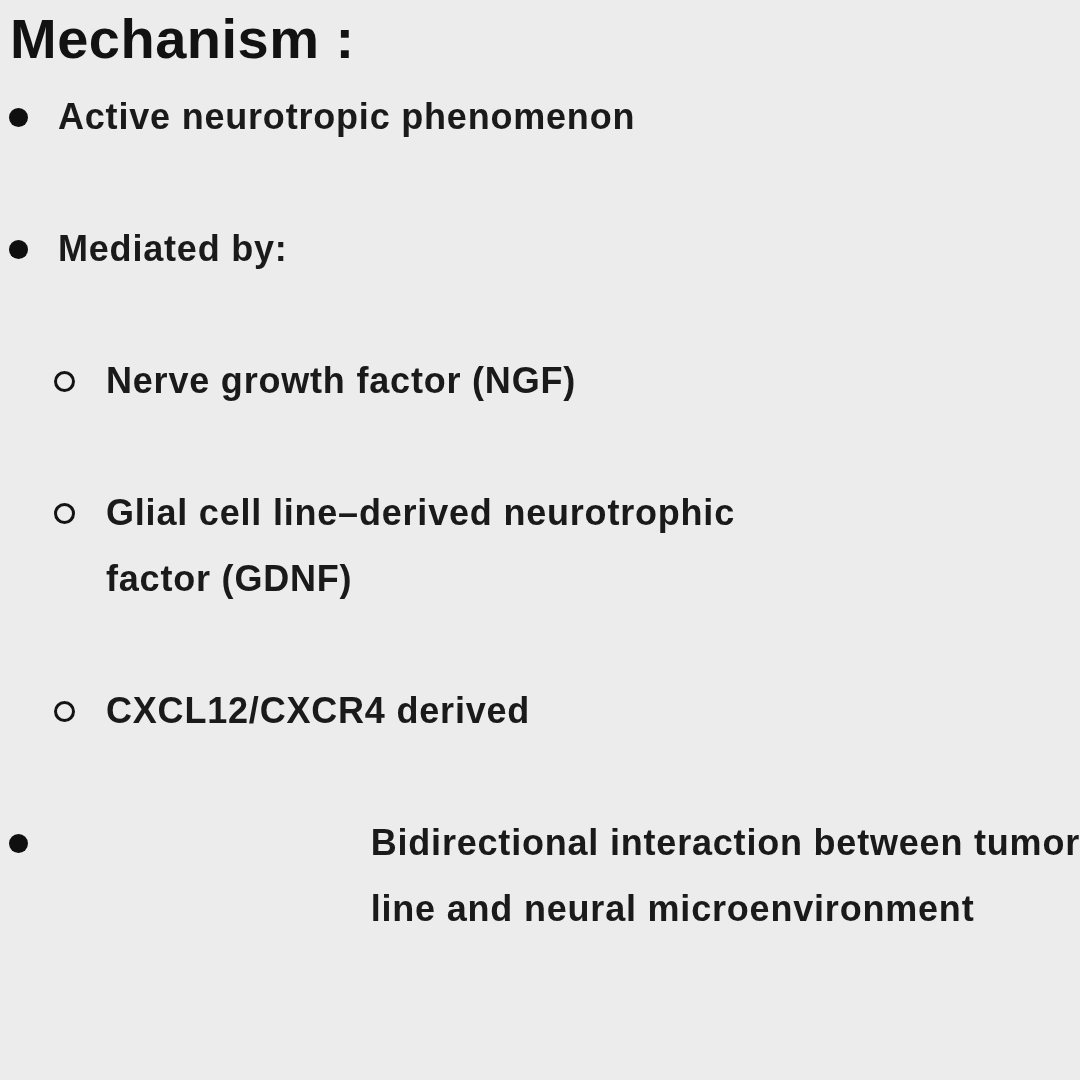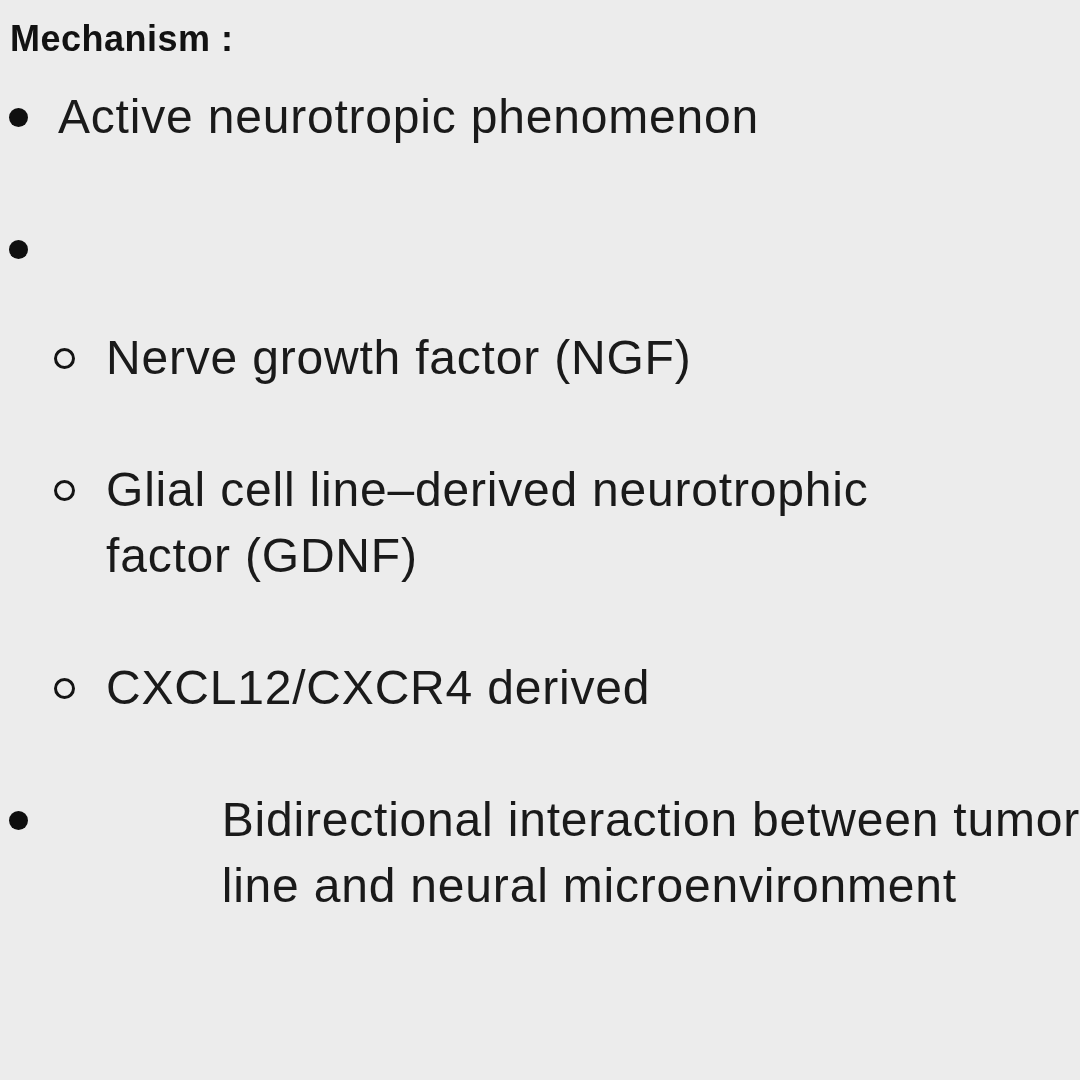--- a/index.html
+++ b/index.html
@@ -17,31 +17,31 @@
   }
 
   .slide {
     width: 1080px;
     height: 1080px;
     padding-top: 10px;
   }
 
   .title {
     margin: 0 0 16px 10px;
-    font-size: 36px;
+    font-size: 56px;
     line-height: 58px;
     font-weight: 700;
     letter-spacing: 0.5px;
     color: #121212;
   }
 
   .bullet-list {
-    font-size: 48px;
+    font-size: 36px;
     line-height: 66px;
-    font-weight: 400;
+    font-weight: 700;
     letter-spacing: 0.8px;
     color: #1a1a1a;
   }
 
   .item {
     display: flex;
     align-items: flex-start;
     margin-bottom: 66px;
   }
 
@@ -86,20 +86,23 @@
 
     <div class="item level-1">
       <span class="bullet"></span>
       <div class="text">
         <div>Active neurotropic phenomenon</div>
       </div>
     </div>
 
     <div class="item level-1">
       <span class="bullet"></span>
+      <div class="text">
+        <div>Mediated by:</div>
+      </div>
     </div>
 
     <div class="item level-2">
       <span class="bullet"></span>
       <div class="text">
         <div>Nerve growth factor (NGF)</div>
       </div>
     </div>
 
     <div class="item level-2">

